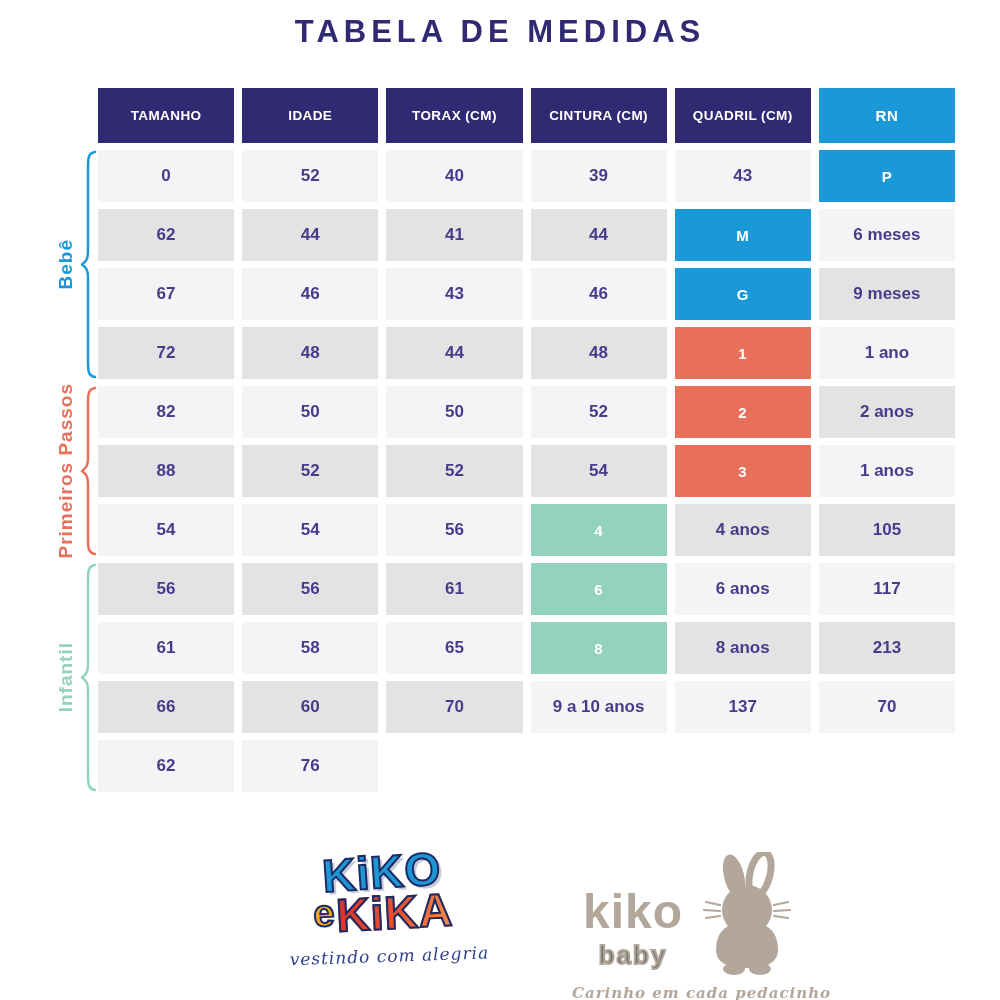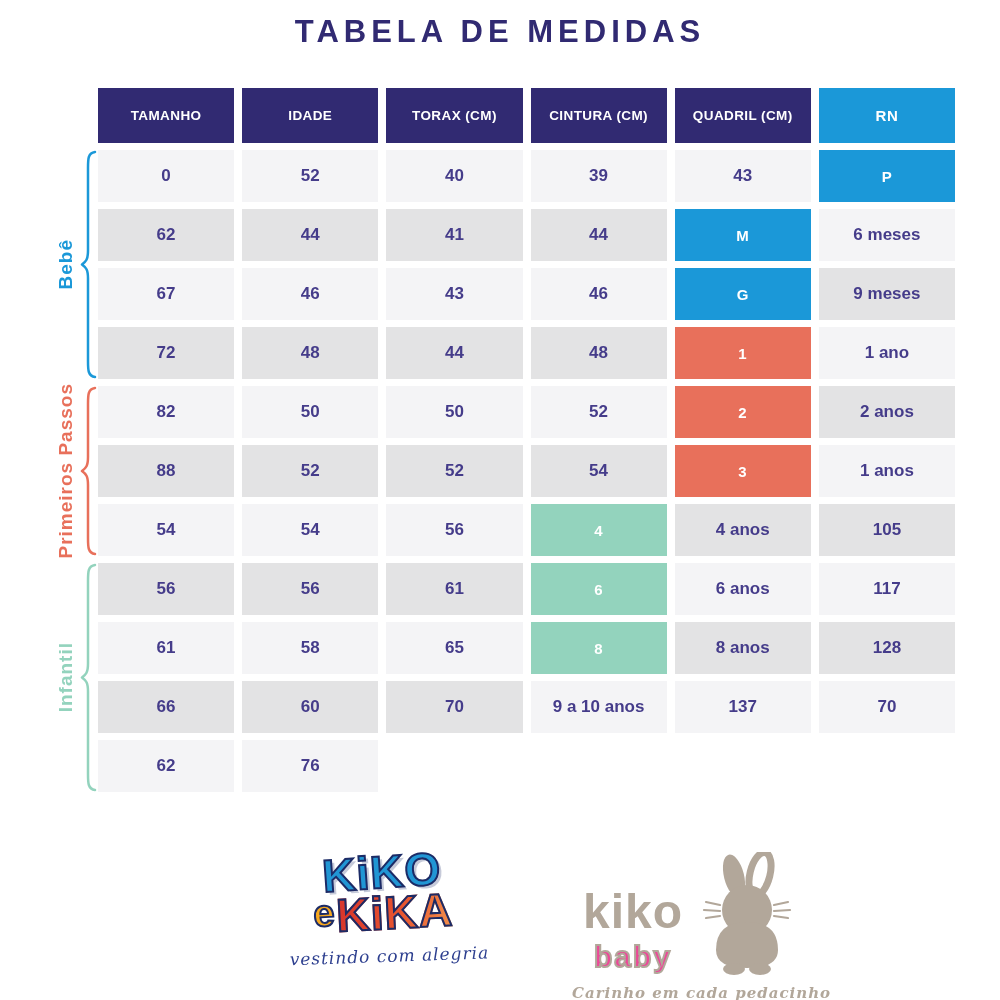--- a/index.html
+++ b/index.html
@@ -56,21 +56,21 @@
     margin-top:10px;font-family:"DejaVu Serif","Liberation Serif",serif;
     font-style:italic;font-size:17px;color:#2d3f8f;letter-spacing:1px;white-space:nowrap;
   }
 
   
   .logo-kb{position:absolute;left:572px;top:852px;width:230px;}
   .kb-row{display:flex;align-items:flex-start;}
   .kb-left{width:122px;text-align:center;padding-top:36px;}
   .kb-name{font-size:48px;font-weight:900;line-height:1;color:var(--beige,#b2a79a);letter-spacing:1px;}
   .kb-baby{
-    font-size:30px;font-weight:900;letter-spacing:2px;color:#ec4899;
+    font-size:26px;font-weight:900;letter-spacing:2px;color:#737373;
     -webkit-text-stroke:2px var(--beige,#b2a79a);margin-top:4px;
   }
   .kb-tagline{
     margin-top:6px;text-align:center;width:100%;
     font-family:"DejaVu Serif","Liberation Serif",serif;font-style:italic;
     font-size:15px;font-weight:bold;color:var(--beige,#b2a79a);letter-spacing:1px;white-space:nowrap;
   }
 </style>
 </head>
 <body>
@@ -149,21 +149,21 @@
     <div class="cell val dark">56</div>
     <div class="cell val dark">61</div>
     <div class="cell size" style="background: rgb(147, 211, 189);">6</div>
     <div class="cell val light">6 anos</div>
     <div class="cell val light">117</div>
     <div class="cell val light">61</div>
     <div class="cell val light">58</div>
     <div class="cell val light">65</div>
     <div class="cell size" style="background: rgb(147, 211, 189);">8</div>
     <div class="cell val dark">8 anos</div>
-    <div class="cell val dark">128</div>
+    <div class="cell val dark">213</div>
     <div class="cell val dark">66</div>
     <div class="cell val dark">60</div>
     <div class="cell val dark">70</div>
     <div class="cell val light">9 a 10 anos</div>
     <div class="cell val light">137</div>
     <div class="cell val light">70</div>
     <div class="cell val light">62</div>
     <div class="cell val light">76</div>
   </div>
 

